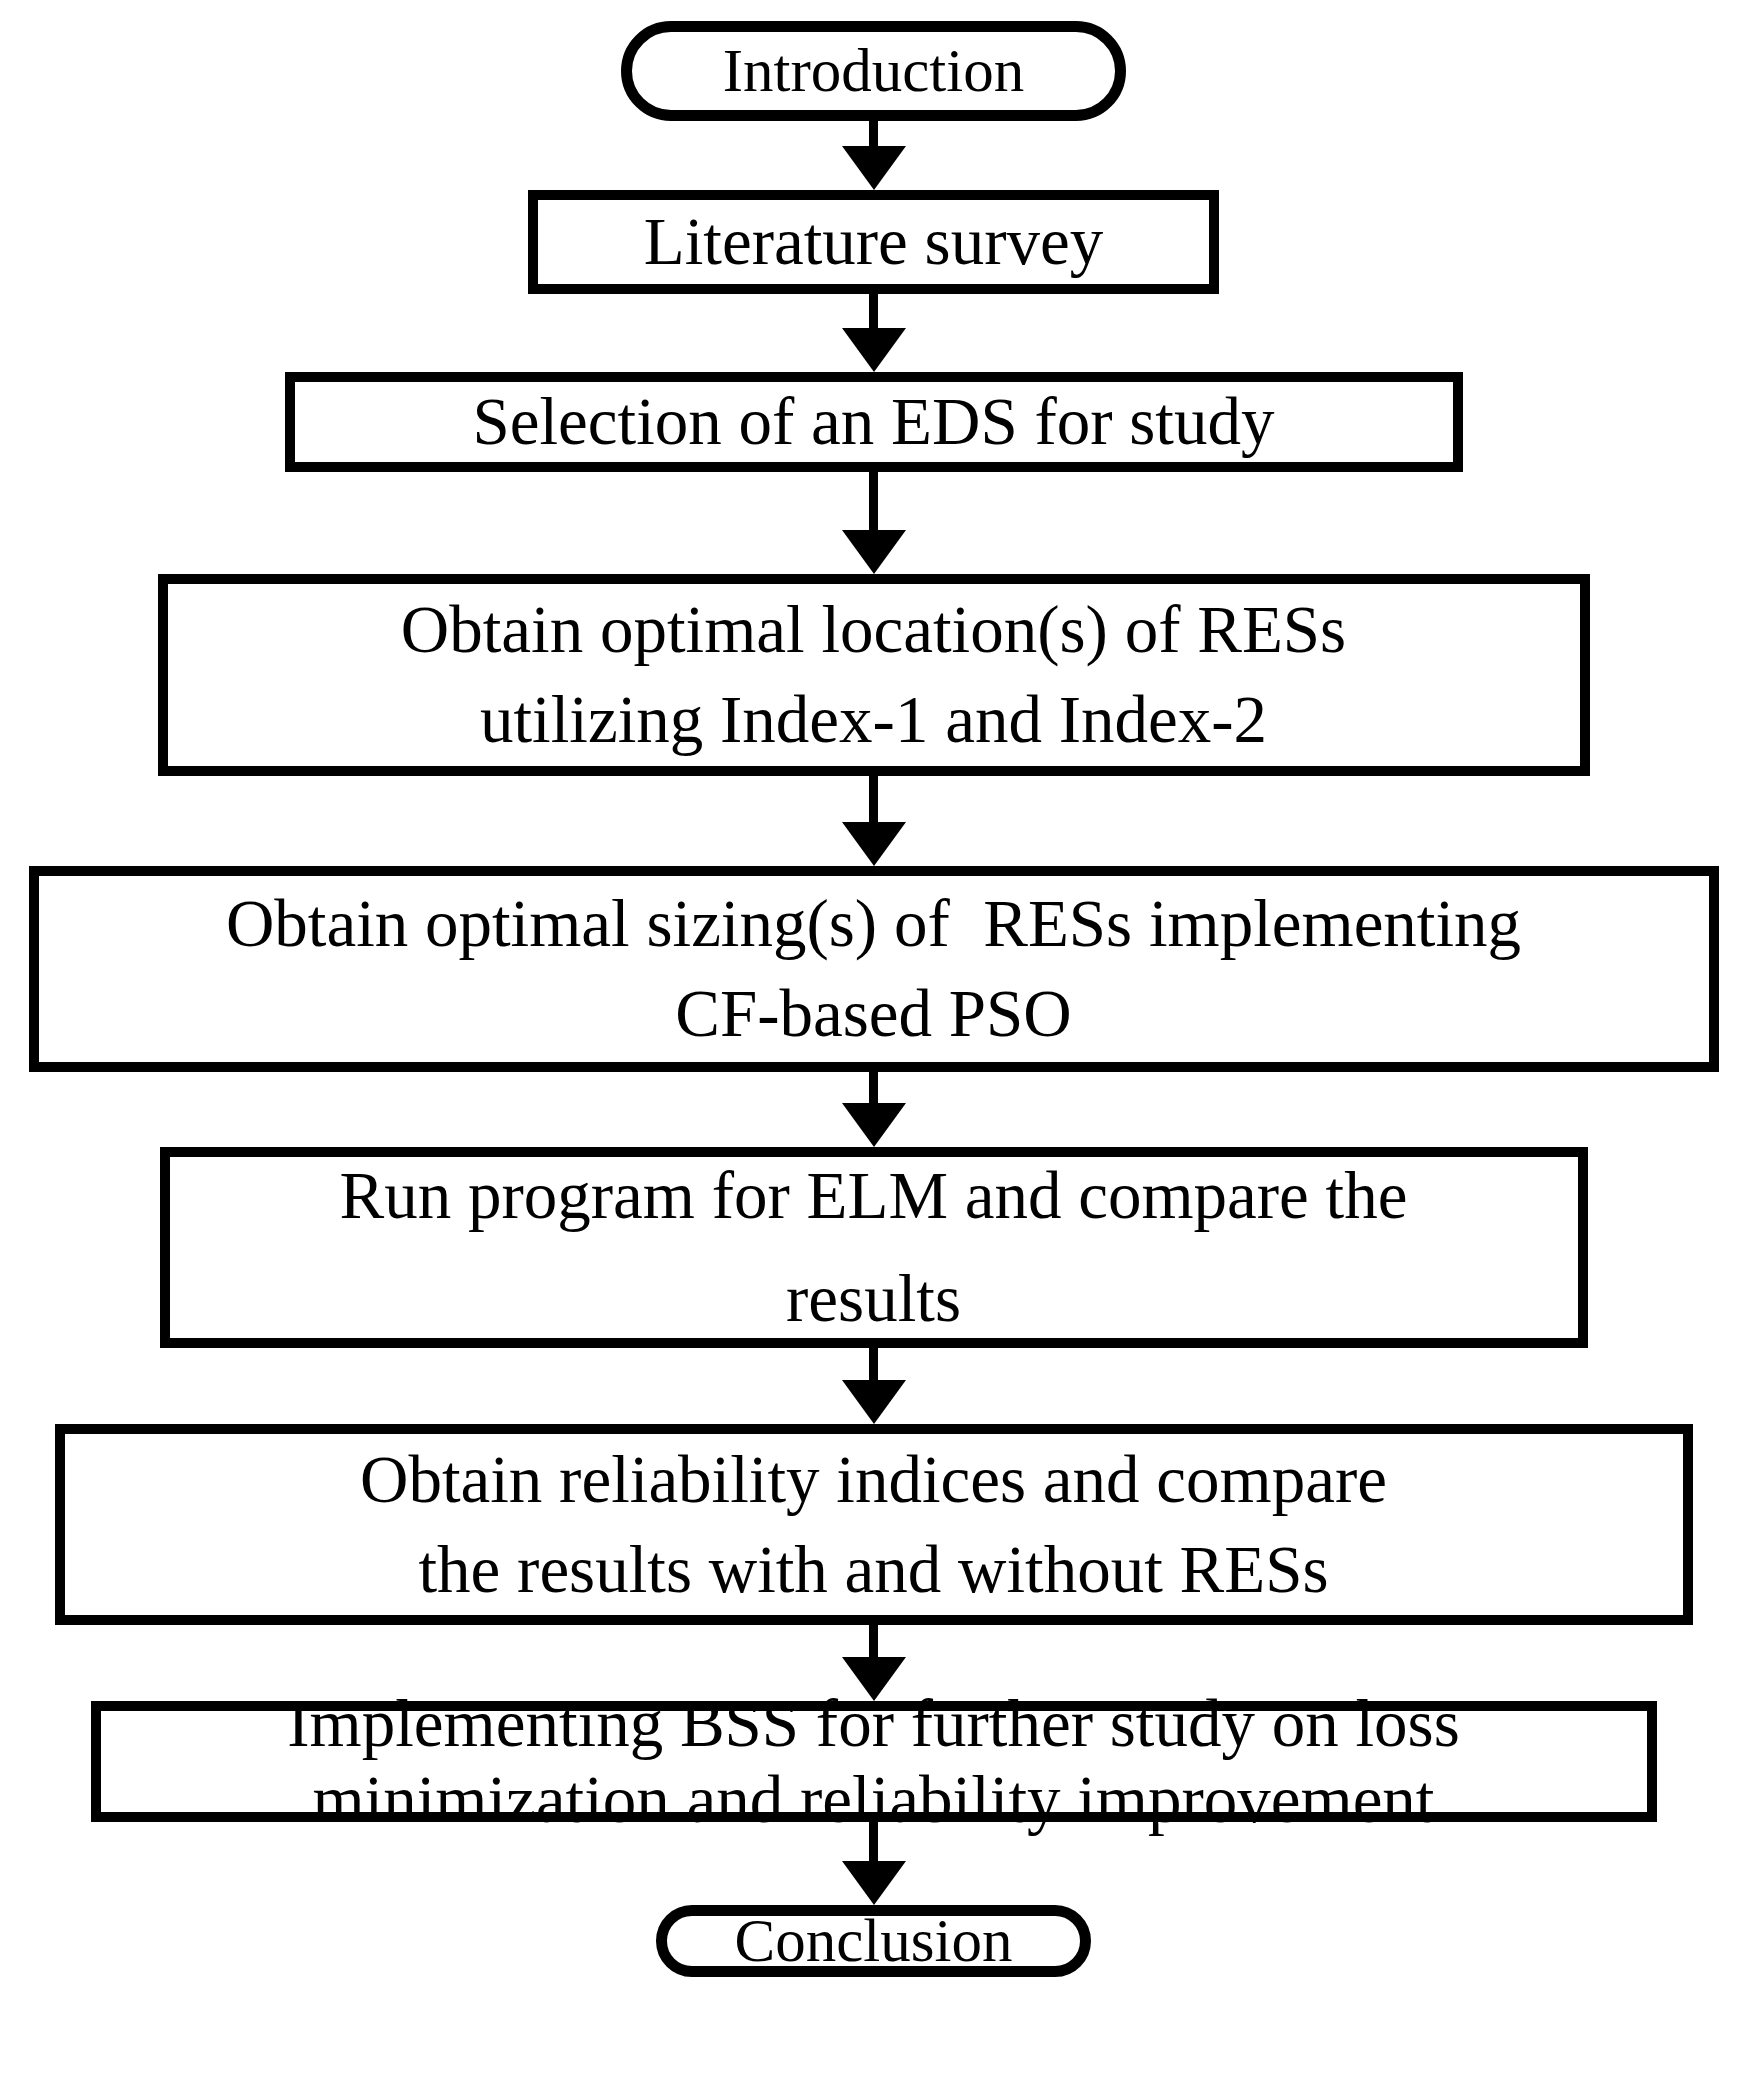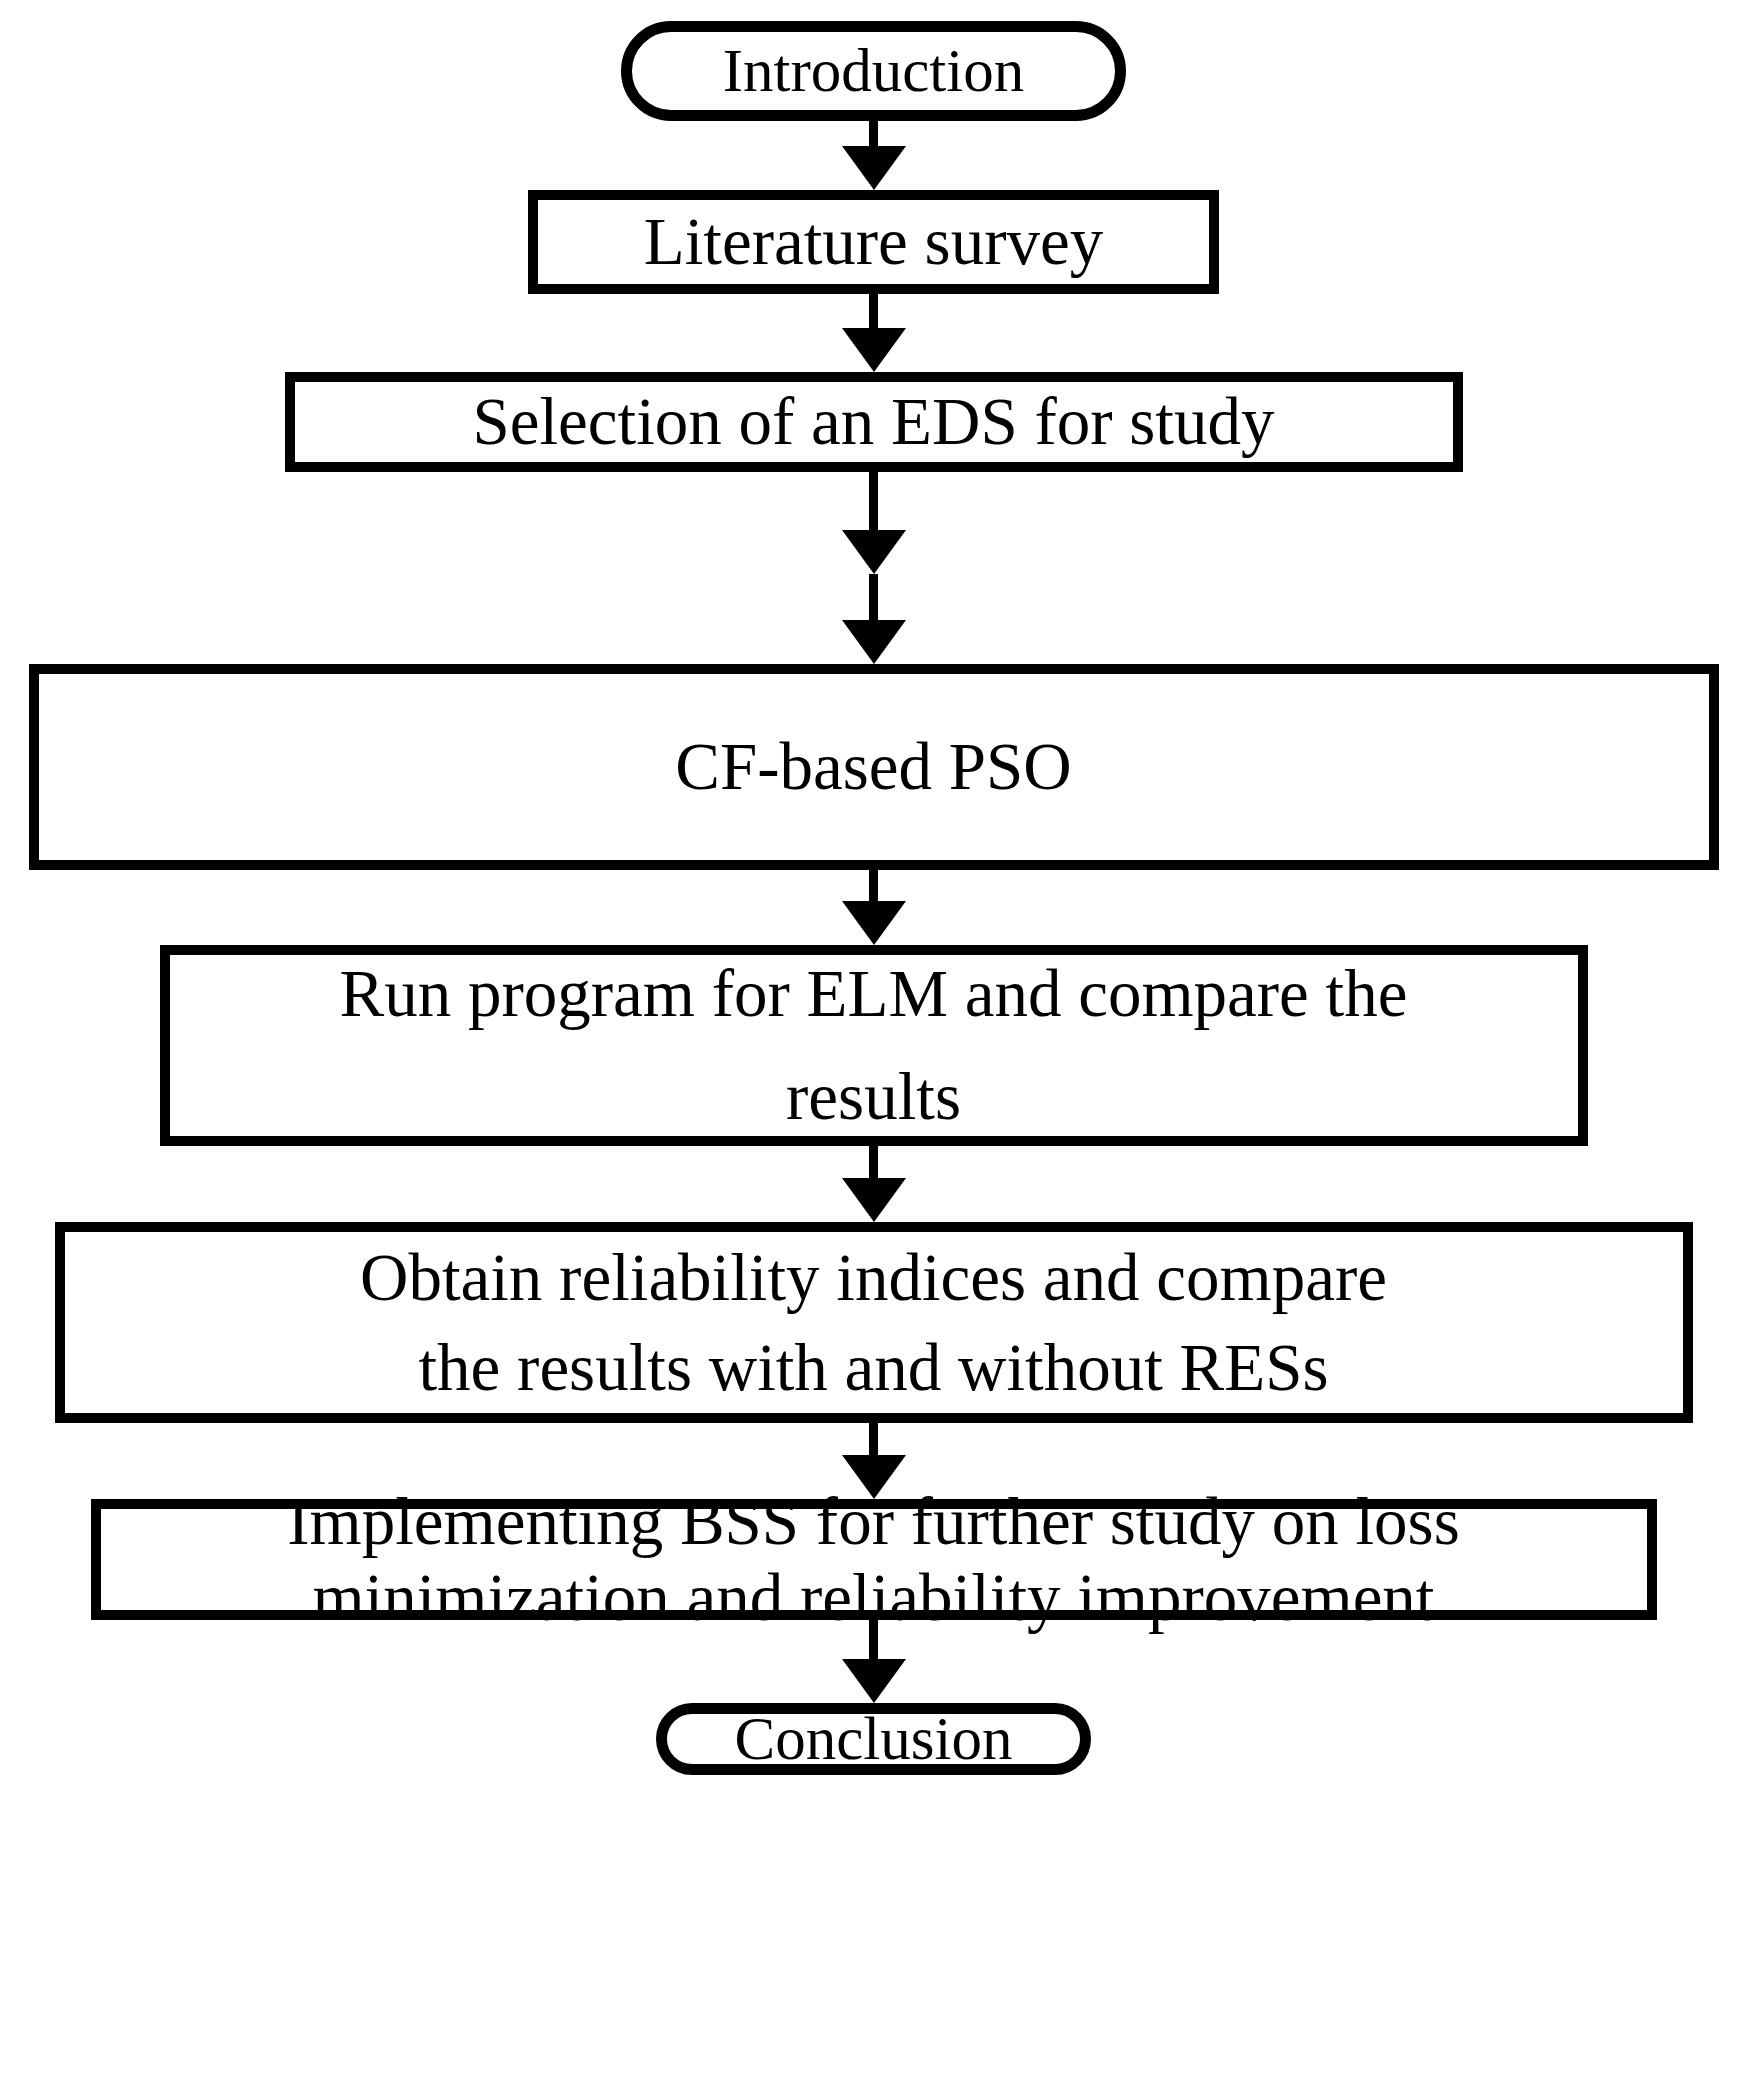--- a/index.html
+++ b/index.html
@@ -94,27 +94,32 @@
 
   <div class="node process n2">
     <span class="line">Selection of an EDS for study</span>
   </div>
 
   <div class="arrow a2">
     <div class="shaft"></div>
     <div class="head"></div>
   </div>
 
+  <div class="node process n3">
+    <span class="line">Obtain optimal location(s) of RESs</span>
+    <span class="line">utilizing Index-1 and Index-2</span>
+  </div>
 
   <div class="arrow a3">
     <div class="shaft"></div>
     <div class="head"></div>
   </div>
 
   <div class="node process n4">
+    <span class="line">Obtain optimal sizing(s) of  RESs implementing</span>
     <span class="line">CF-based PSO</span>
   </div>
 
   <div class="arrow a4">
     <div class="shaft"></div>
     <div class="head"></div>
   </div>
 
   <div class="node process n5">
     <span class="line">Run program for ELM and compare the</span>

